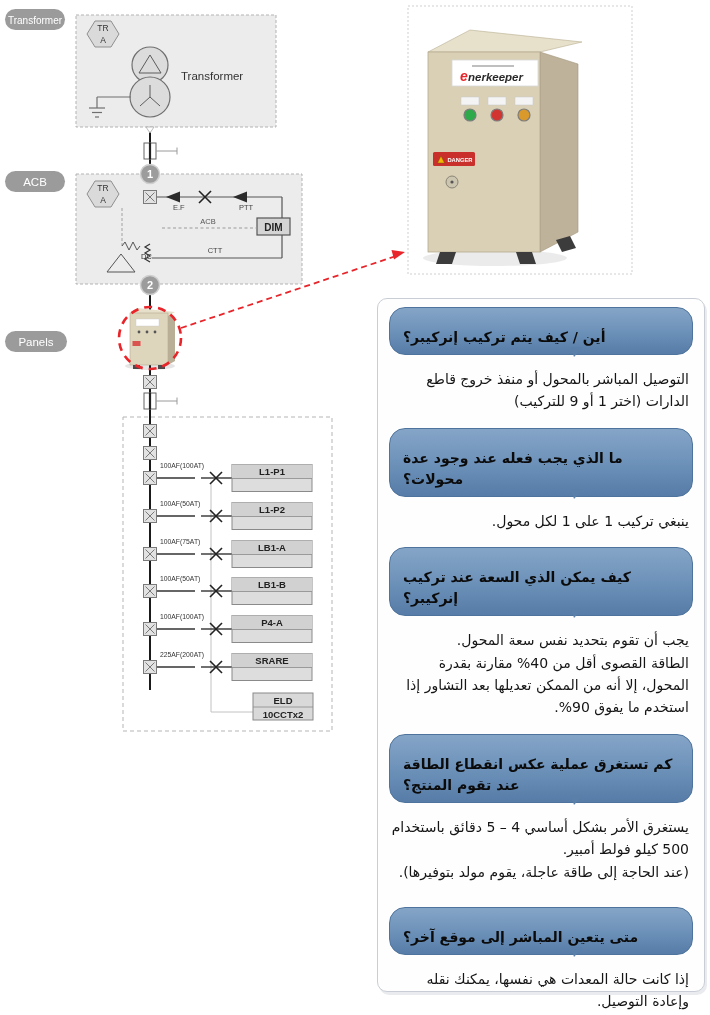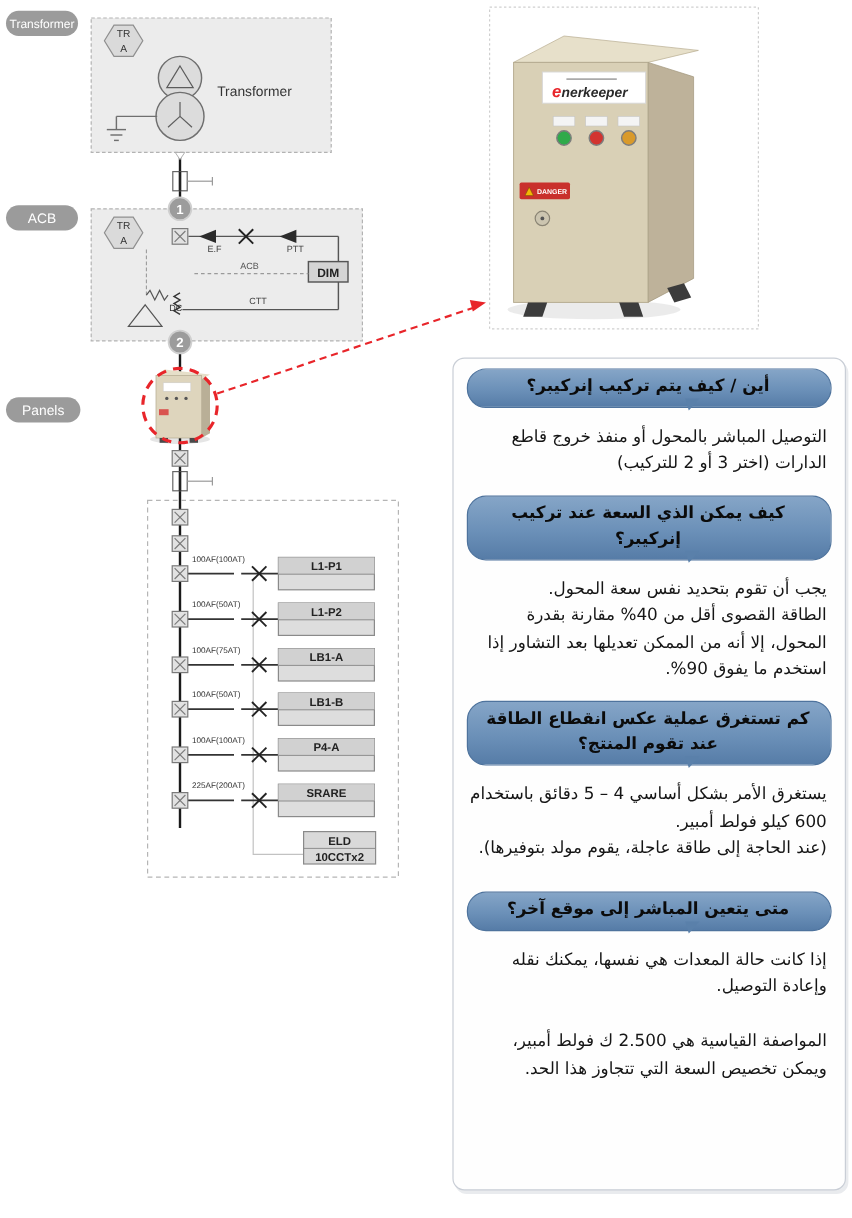--- a/index.html
+++ b/index.html
@@ -16,23 +16,23 @@
     box-sizing:border-box;background:#fefefe;
     border:1px solid #c9ced6;border-radius:10px;
     box-shadow:2px 3px 0 #e9ebee;
     padding:8px 11px 12px;direction:rtl;
     font-family:"DejaVu Sans",sans-serif;
   }
   .qbubble{
     position:relative;
     background:linear-gradient(180deg,#85a5c7 0%,#6b90b8 55%,#567ca7 100%);
     border:1px solid #4e739d;border-radius:16px;
-    padding:4px 15px 6px 13px;margin:0 0 13px 0;
+    padding:19px 15px 6px 13px;margin:0 0 13px 0;
     color:#0b0b0b;font-weight:bold;font-size:14px;line-height:1.5;
-    text-align:center;
+    text-align:left;
   }
   .qbubble::after{
     content:"";position:absolute;bottom:-9px;right:36%;
     border:6px solid transparent;border-top:10px solid #5a80aa;
     border-right-width:9px;border-left-width:3px;
   }
   .answer{
     font-size:14px;color:#151515;line-height:1.6;text-align:right;
     white-space:pre-line;margin:0 4px 15px 0;
   }
@@ -284,33 +284,37 @@
       <polygon points="516,252 532,252 536,264 520,264"></polygon>
       <polygon points="556,240 570,236 576,248 562,252"></polygon>
     </g>
   </g>
 </svg>
 
 <div class="faq">
 
   <div>
     <div class="qbubble">أين / كيف يتم تركيب إنركيبر؟</div>
-    <div class="answer">التوصيل المباشر بالمحول أو منفذ خروج قاطع الدارات (اختر 3 أو 2 للتركيب)</div>
-  </div>
-
+    <div class="answer">التوصيل المباشر بالمحول أو منفذ خروج قاطع الدارات (اختر 1 أو 9 للتركيب)</div>
+  </div>
+
+  <div>
+    <div class="qbubble">ما الذي يجب فعله عند وجود عدة محولات؟</div>
+    <div class="answer">ينبغي تركيب 1 على 1 لكل محول.</div>
+  </div>
 
   <div>
     <div class="qbubble">كيف يمكن الذي السعة عند تركيب إنركيبر؟</div>
     <div class="answer">يجب أن تقوم بتحديد نفس سعة المحول.
 الطاقة القصوى أقل من 40% مقارنة بقدرة المحول، إلا أنه من الممكن تعديلها بعد التشاور إذا استخدم ما يفوق 90%.</div>
   </div>
 
   <div>
     <div class="qbubble">كم تستغرق عملية عكس انقطاع الطاقة عند تقوم المنتج؟</div>
-    <div class="answer gap-lg">يستغرق الأمر بشكل أساسي 4 – 5 دقائق باستخدام 600 كيلو فولط أمبير.
+    <div class="answer gap-lg">يستغرق الأمر بشكل أساسي 4 – 5 دقائق باستخدام 500 كيلو فولط أمبير.
 (عند الحاجة إلى طاقة عاجلة، يقوم مولد بتوفيرها).</div>
   </div>
 
   <div>
     <div class="qbubble">متى يتعين المباشر إلى موقع آخر؟</div>
     <div class="answer gap-lg">إذا كانت حالة المعدات هي نفسها، يمكنك نقله وإعادة التوصيل.</div>
   </div>
 
   <div>
     <div class="answer">المواصفة القياسية هي 2.500 ك فولط أمبير، ويمكن تخصيص السعة التي تتجاوز هذا الحد.</div>

